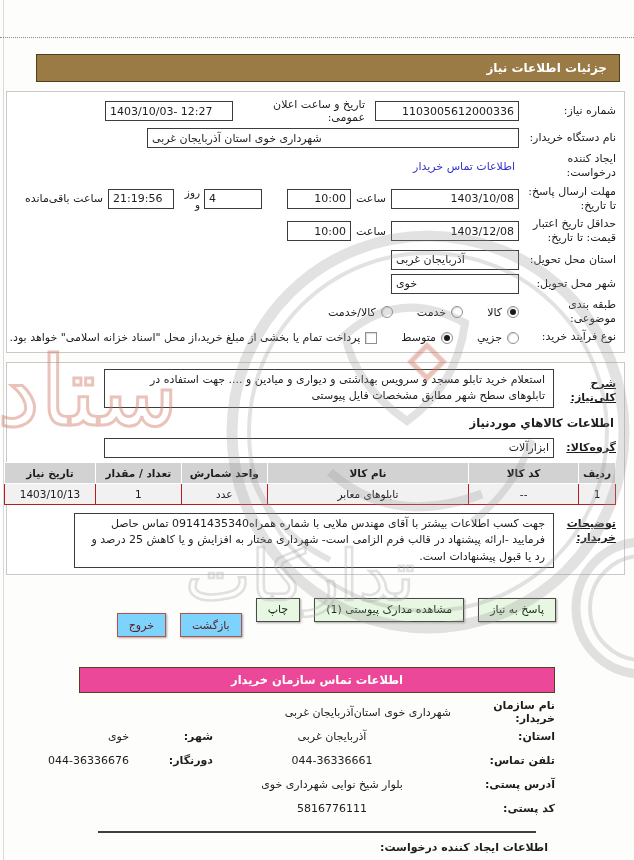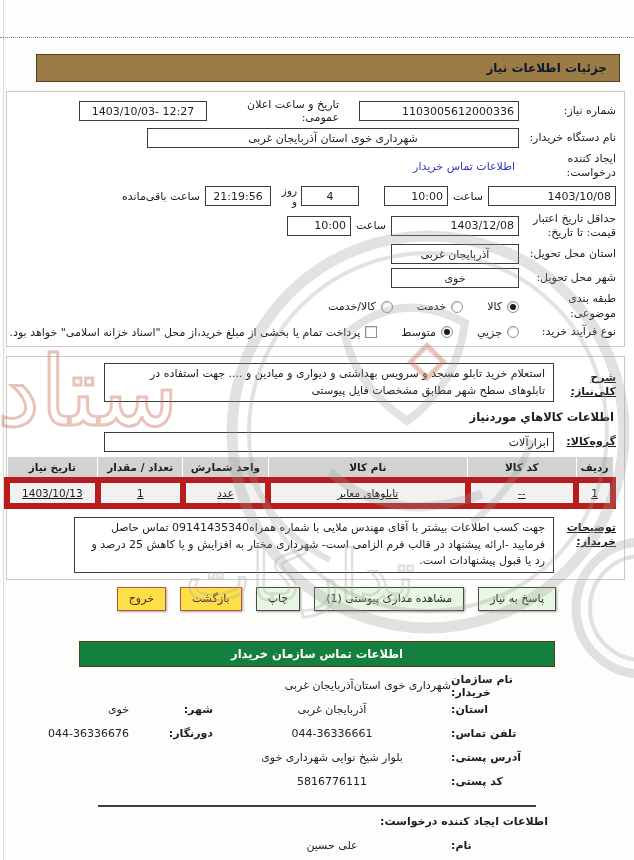--- a/index.html
+++ b/index.html
@@ -2,65 +2,65 @@
 <html dir="rtl" lang="fa"><head>
 <meta charset="utf-8">
 <style>
   * { box-sizing: border-box; margin: 0; padding: 0; }
   body { background:#fff; font-family:"DejaVu Sans", sans-serif; }
   .page { width:634px; height:860px; position:relative; background:#fdfdfc;
           direction:rtl; overflow:hidden; margin:0 auto; color:#1d1d1d; }
   .edge-line { position:absolute; left:3px; top:0; bottom:0; width:1px; background:#d9d9d9; }
   .top-space { height:38px; border-bottom:1px dotted #8a8a8a; }
   .title-bar { height:28px; line-height:26px; background:#9a7b45; border:1px solid #52401f;
-               color:#0f172a; font-weight:bold; font-size:12px; padding:0 12px;
+               color:#ffffff; font-weight:bold; font-size:12px; padding:0 12px;
                margin:16px 14px 0 36px; }
   .panel { border:1px solid #c9c9c9; background:#fff; margin:9px 9px 0 6px; padding:6px 8px; }
   .frow { display:flex; align-items:center; margin-bottom:4px; font-size:11px; }
   .lbl { width:97px; flex-shrink:0; line-height:1.3; }
-  .lbl2 { width:132px; flex-shrink:0; margin-right:20px; }
+  .lbl2 { width:132px; flex-shrink:0; margin-right:10px; }
   .mid { margin:0 5px; flex-shrink:0; }
   .ibox { background:#fff; border:1px solid #3c3c3c; height:20px; display:flex;
-          align-items:center; justify-content:center; padding:0 4px; flex-shrink:0;
+          align-items:center; justify-content:flex-end; padding:0 4px; flex-shrink:0;
           font-size:11px; overflow:visible; white-space:nowrap; }
   .ibox.right { justify-content:flex-start; }
   .ltr { direction:ltr; unicode-bidi:embed; }
-  .w140{width:160px} .w128{width:128px} .w372{width:372px} .w300{width:300px}
+  .w140{width:144px} .w128{width:128px} .w372{width:372px} .w300{width:300px}
   .w64{width:64px} .w58{width:58px} .w66{width:66px} .w450{width:450px} .w480{width:480px}
   .gap25 { margin-right:25px; }
   .days-lbl { width:22px; font-size:10.5px; line-height:1.1; margin:0 4px; flex-shrink:0; }
   .link { color:#3333cc; margin-right:4px; white-space:nowrap; cursor:pointer; font-size:11px; }
   .radio { width:12px; height:12px; border:1px solid #8f8f8f; border-radius:50%; background:#fff;
            display:inline-flex; align-items:center; justify-content:center; flex-shrink:0;
            box-shadow:inset 1px 1px 1px rgba(0,0,0,.15); }
   .radio .dot { width:6px; height:6px; border-radius:50%; background:#1a1a1a; display:none; }
   .radio.selected .dot { display:block; }
   .checkbox { width:12px; height:12px; border:1px solid #8f8f8f; background:#fff; flex-shrink:0;
               box-shadow:inset 1px 1px 1px rgba(0,0,0,.15); }
   .opt { display:flex; align-items:center; gap:5px; margin-left:24px; }
   .optlbl { white-space:nowrap; }
   .bold { font-weight:bold;text-decoration:underline; }
   .tbox { border:1px solid #3c3c3c; background:#fff; font-size:11px; line-height:1.5;
           padding:2px 8px; text-align:right; }
   .goods-header { font-weight:bold; font-size:11.5px; margin:8px 2px 8px; }
   .gtable { border-collapse:collapse; width:612px; margin:4px 0 8px; font-size:10.5px;
             border:1px solid #bdbdbd; }
   .gtable th { background:#d2d2d2; font-weight:bold; padding:4px 2px; border:1px solid #fff; text-align:center; }
-  .gtable td { background:#f1f1f1; padding:4px 2px; border:6px solid #b91c1c; text-align:center;text-decoration:underline; }
+  .gtable td { background:#f1f1f1; padding:4px 2px; border:1px solid #b91c1c; text-align:center; }
   .buttons-row { display:flex; align-items:center; margin:7px 78px 0 0; gap:14px; }
   .btn { height:24px; font-size:11px; font-family:inherit; padding:0 11px; cursor:pointer;
          border:1px solid #4a4a4a; box-shadow:1px 1px 2px rgba(0,0,0,.35); white-space:nowrap; }
   .btn.green { background:#e7f7e2; color:#17301a; }
-  .btn.red { background:#fde047; color:#5d1b1b; border-color:#b3534e; }
-  .contact-bar { height:26px; line-height:24px; background:#15803d; border:1px solid #52401f;
+  .btn.red { background:#7dd3fc; color:#5d1b1b; border-color:#b3534e;margin-top:31px; }
+  .contact-bar { height:26px; line-height:24px; background:#ec4899; border:1px solid #52401f;
                  color:#fff; font-weight:bold; font-size:11.5px; text-align:center;
                  margin:30px 79px 0 79px; }
   .contact-block { margin-top:7px; }
   .crow { display:flex; align-items:center; font-size:11px; margin-right:79px; height:24px; }
-  .clbl { width:104px; font-weight:bold; flex-shrink:0; text-align:left; }
+  .clbl { width:104px; font-weight:bold; flex-shrink:0; text-align:right; }
   .cval { width:238px; text-align:center; }
   .cval.start { text-align:right; }
   .clbl2 { width:70px; font-weight:bold; flex-shrink:0; text-align:right; }
   .cval2 { width:138px; text-align:right; padding-right:14px; }
   .divider { border:none; border-top:2px solid #3f3f3f; margin:11px 98px 8px 98px; }
   .creator-header { font-weight:bold; font-size:11px; margin:0 86px 6px 0; }
   .wm { position:absolute; top:0; right:0; pointer-events:none; z-index:6; }
   .content { position:relative; z-index:1; }
 </style>
 </head>
@@ -93,20 +93,21 @@
             <span>شهرداری خوی استان آذربایجان غربی</span>
           </span>
       </div>
 
       <div class="frow">
         <span class="lbl">ایجاد کننده درخواست:</span>
         <span class="link">اطلاعات تماس خریدار</span>
       </div>
 
       <div class="frow">
+        <span class="lbl">مهلت ارسال پاسخ: تا تاریخ:</span>
         <span class="ibox w128 right">
             <span class="ltr">1403/10/08</span>
           </span>
         <span class="mid">ساعت</span>
         <span class="ibox w64 right">
             <span class="ltr">10:00</span>
           </span>
         <span class="ibox w58 gap25">
             <span>4</span>
           </span>

